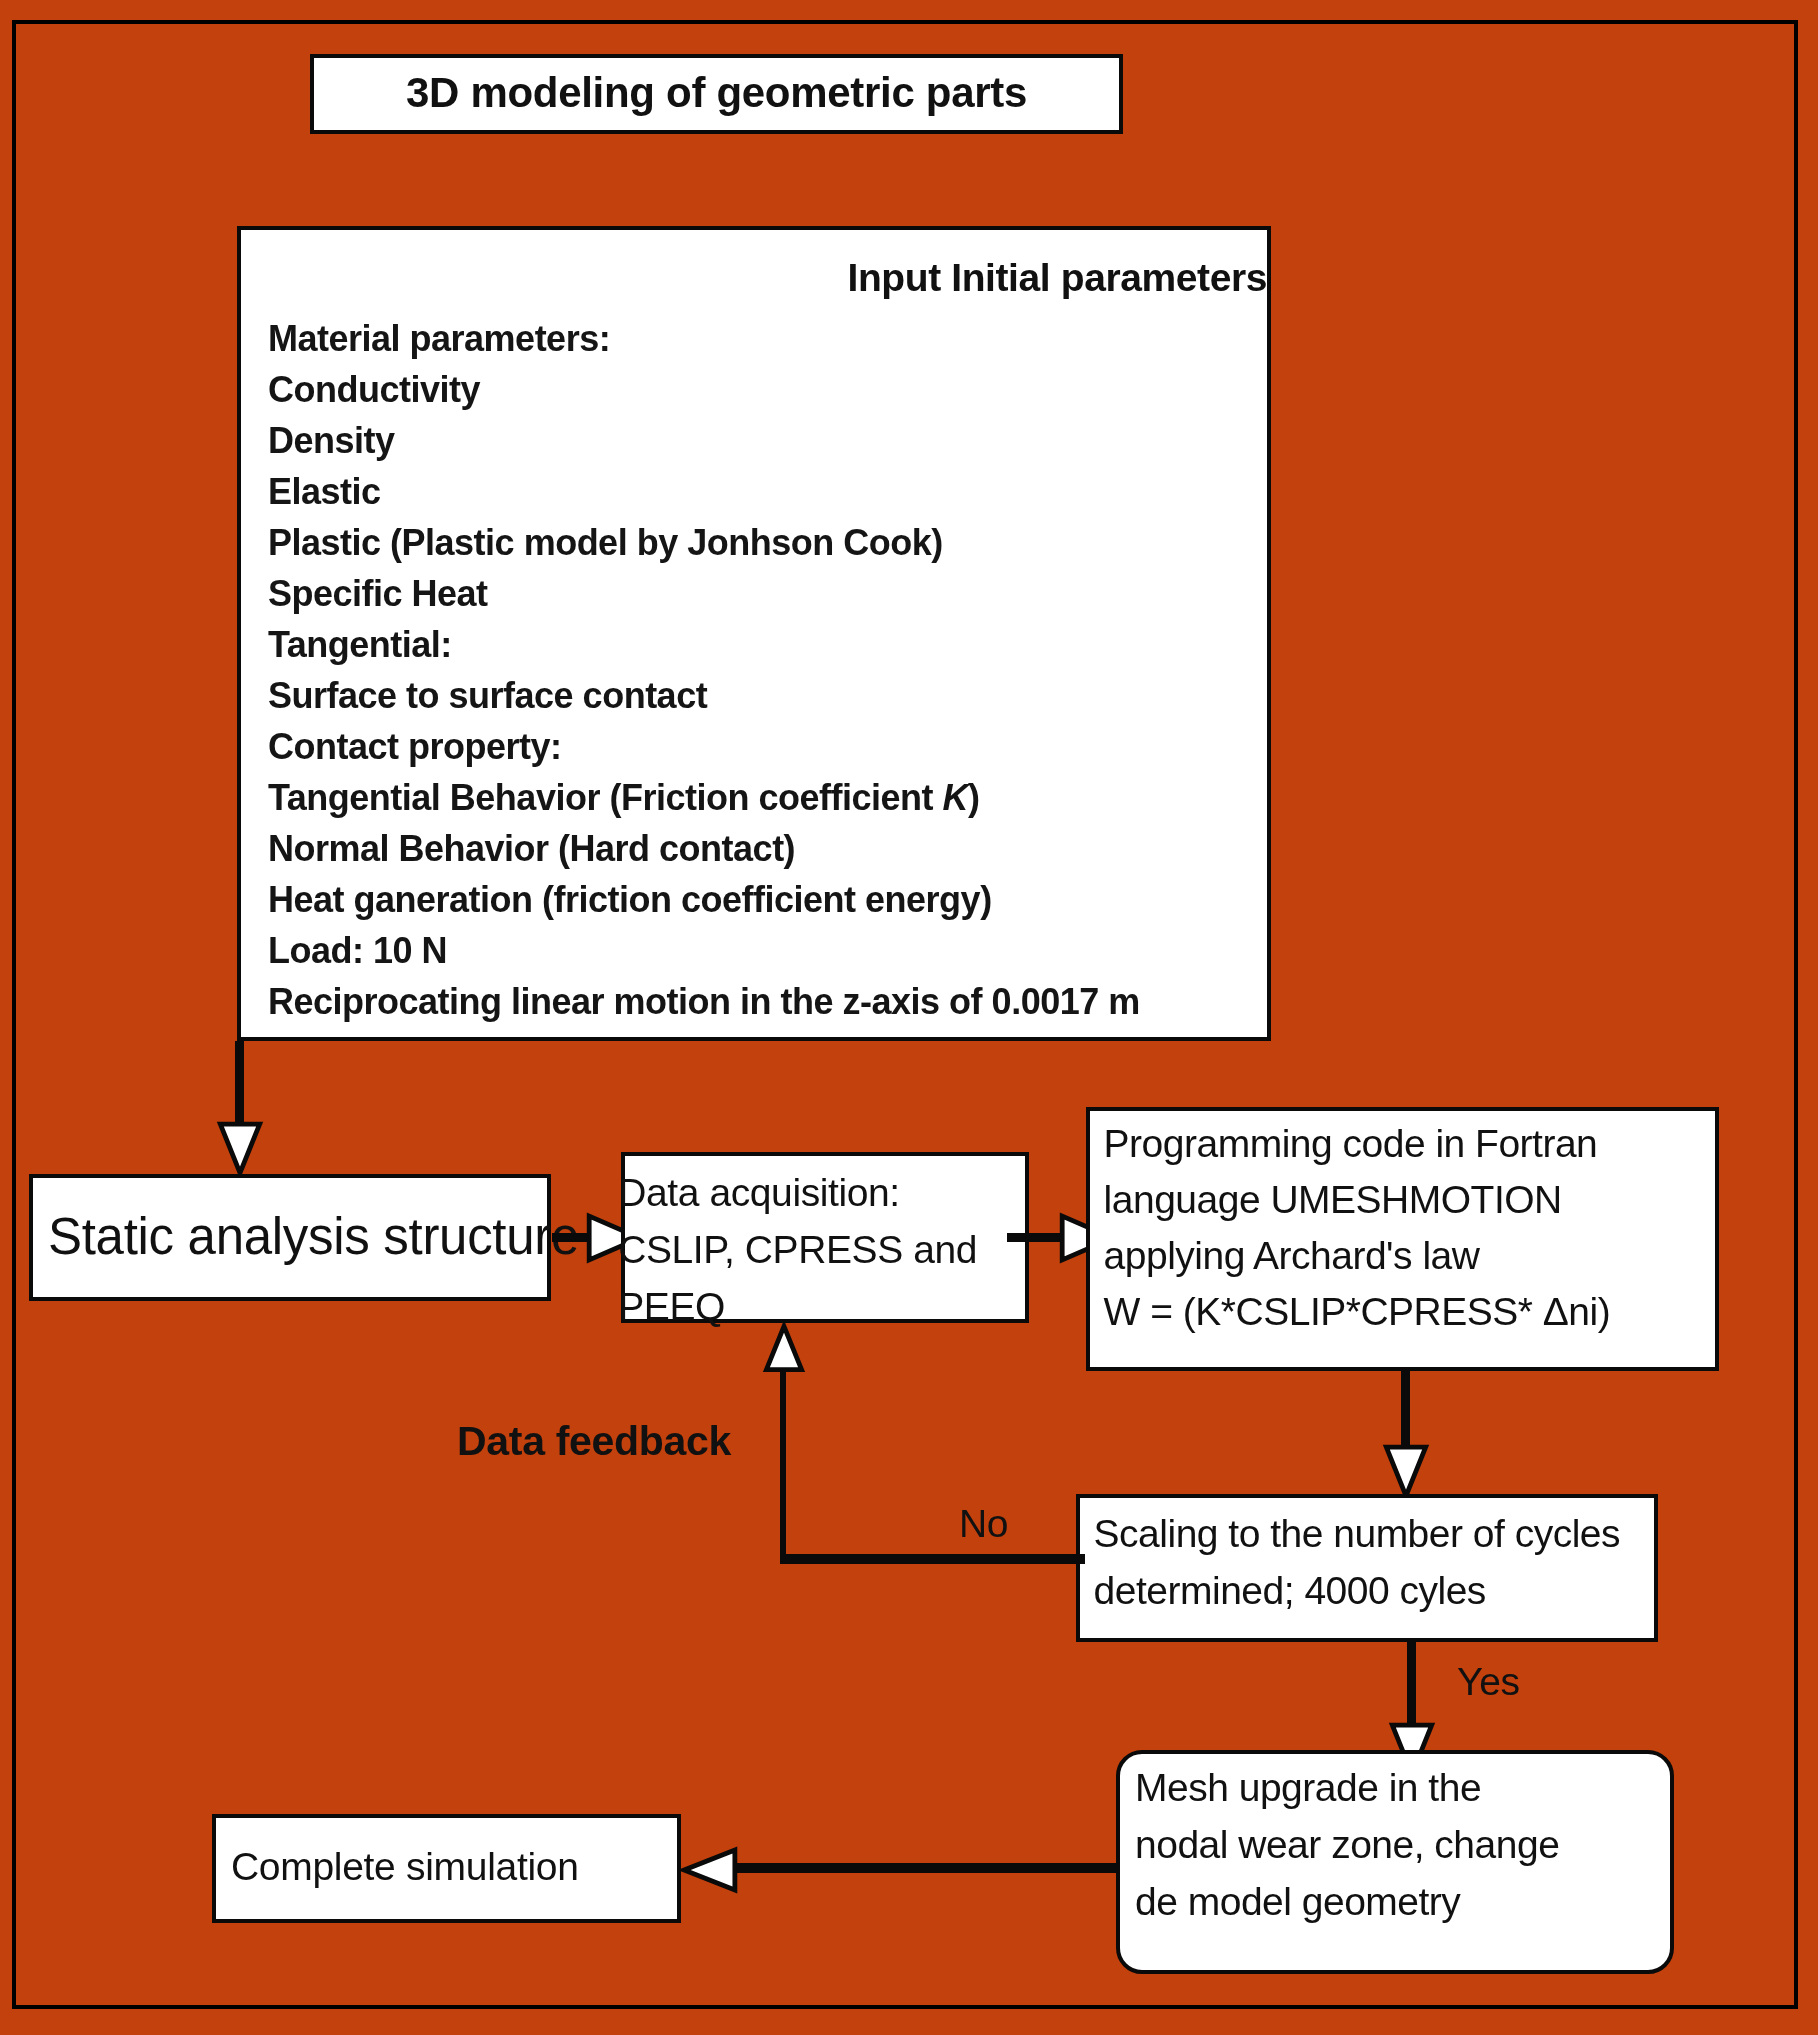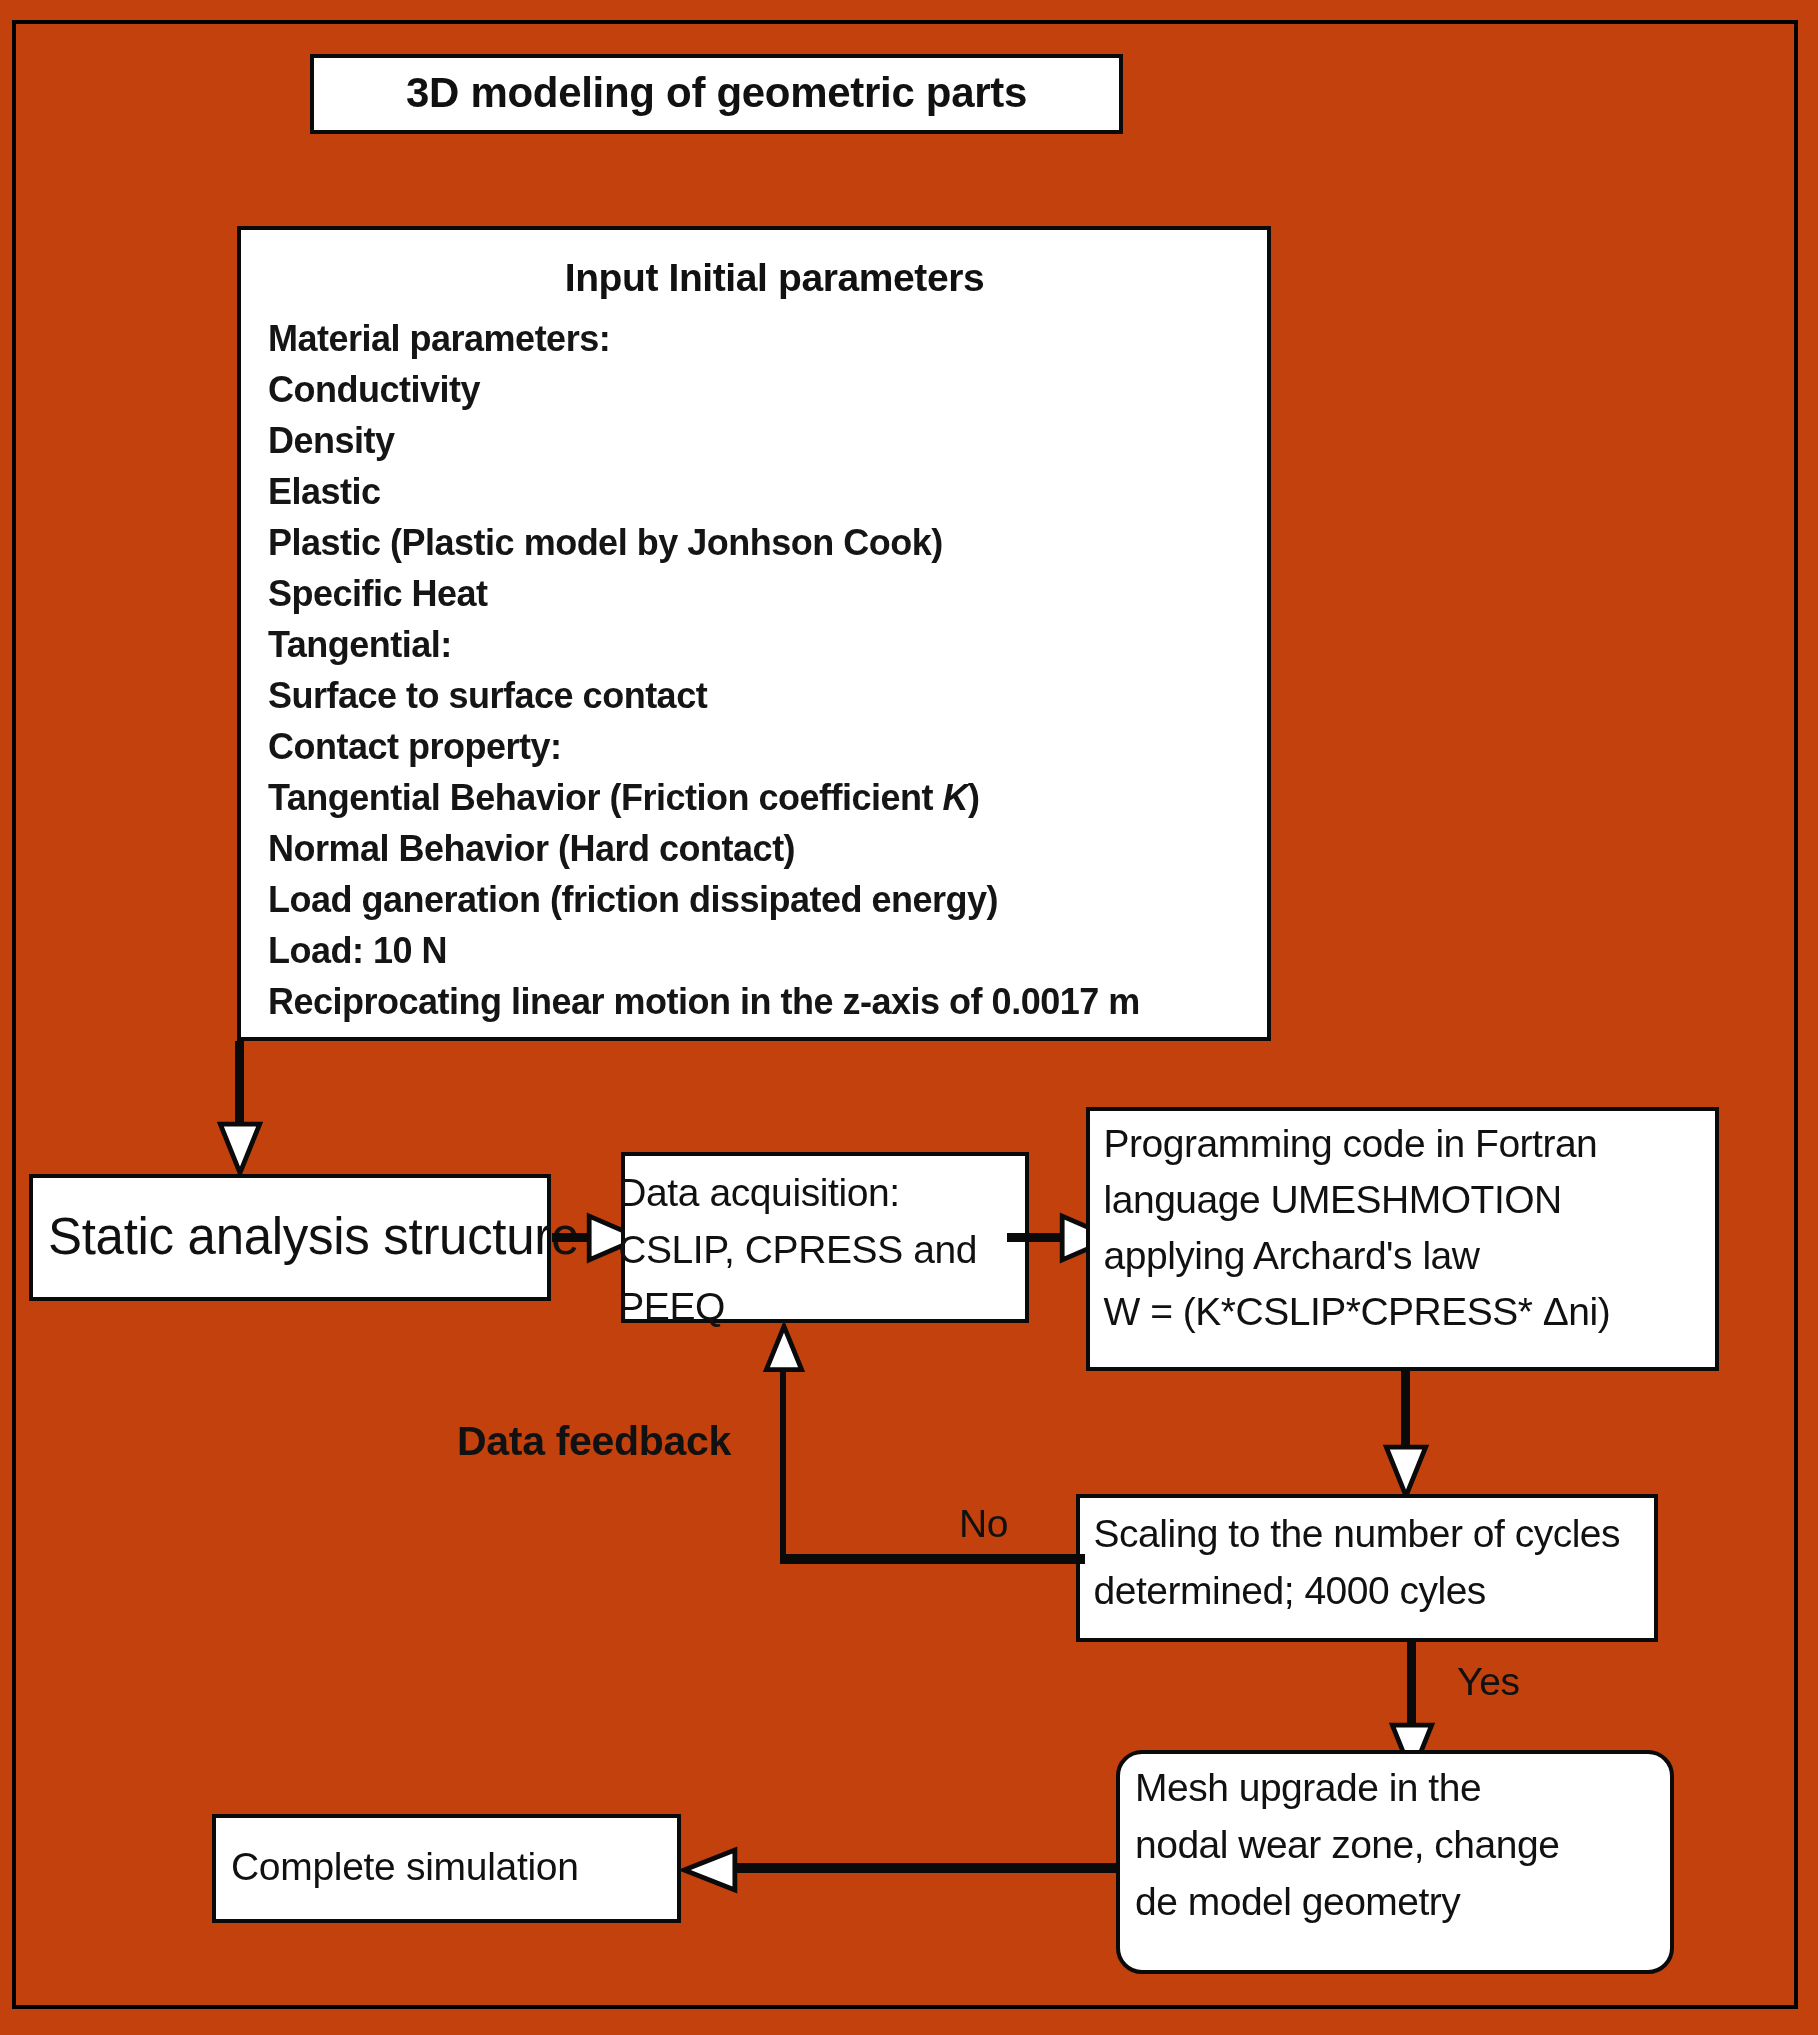--- a/index.html
+++ b/index.html
@@ -64,21 +64,21 @@
     left: 237px;
     top: 226px;
     width: 1034px;
     height: 815px;
     border-width: 4.8px;
   }
   #params-heading {
     position: absolute;
     left: 0; right: 0;
     top: 26px;
-    text-align: center;
+    text-align: right;
     font-size: 39px;
     font-weight: bold;
     letter-spacing: -0.4px;
     padding-left: 41px;
   }
   #params-list {
     position: absolute;
     left: 27px;
     right: 6.8px;
     top: 83px;
@@ -269,21 +269,21 @@
       <li>Conductivity</li>
       <li>Density</li>
       <li>Elastic</li>
       <li>Plastic (Plastic model by Jonhson Cook)</li>
       <li>Specific Heat</li>
       <li>Tangential:</li>
       <li>Surface to surface contact</li>
       <li>Contact property:</li>
       <li><span>Tangential Behavior (Friction coefficient </span><span class="ital">K</span><span>)</span></li>
       <li>Normal Behavior (Hard contact)</li>
-      <li>Load ganeration (friction dissipated energy)</li>
+      <li>Heat ganeration (friction coefficient energy)</li>
       <li>Load: 10 N</li>
       <li>Reciprocating linear motion in the z-axis of 0.0017 m</li>
     </ul>
   </div>
 
   <div class="line-v" style="left:235px; top:1041px; height:90px;"></div>
   <svg class="arrow" style="left:216px; top:1120px;" width="48" height="57" viewBox="0 0 70 84">
     <polygon points="6,6 64,6 35,78"></polygon>
   </svg>
 

